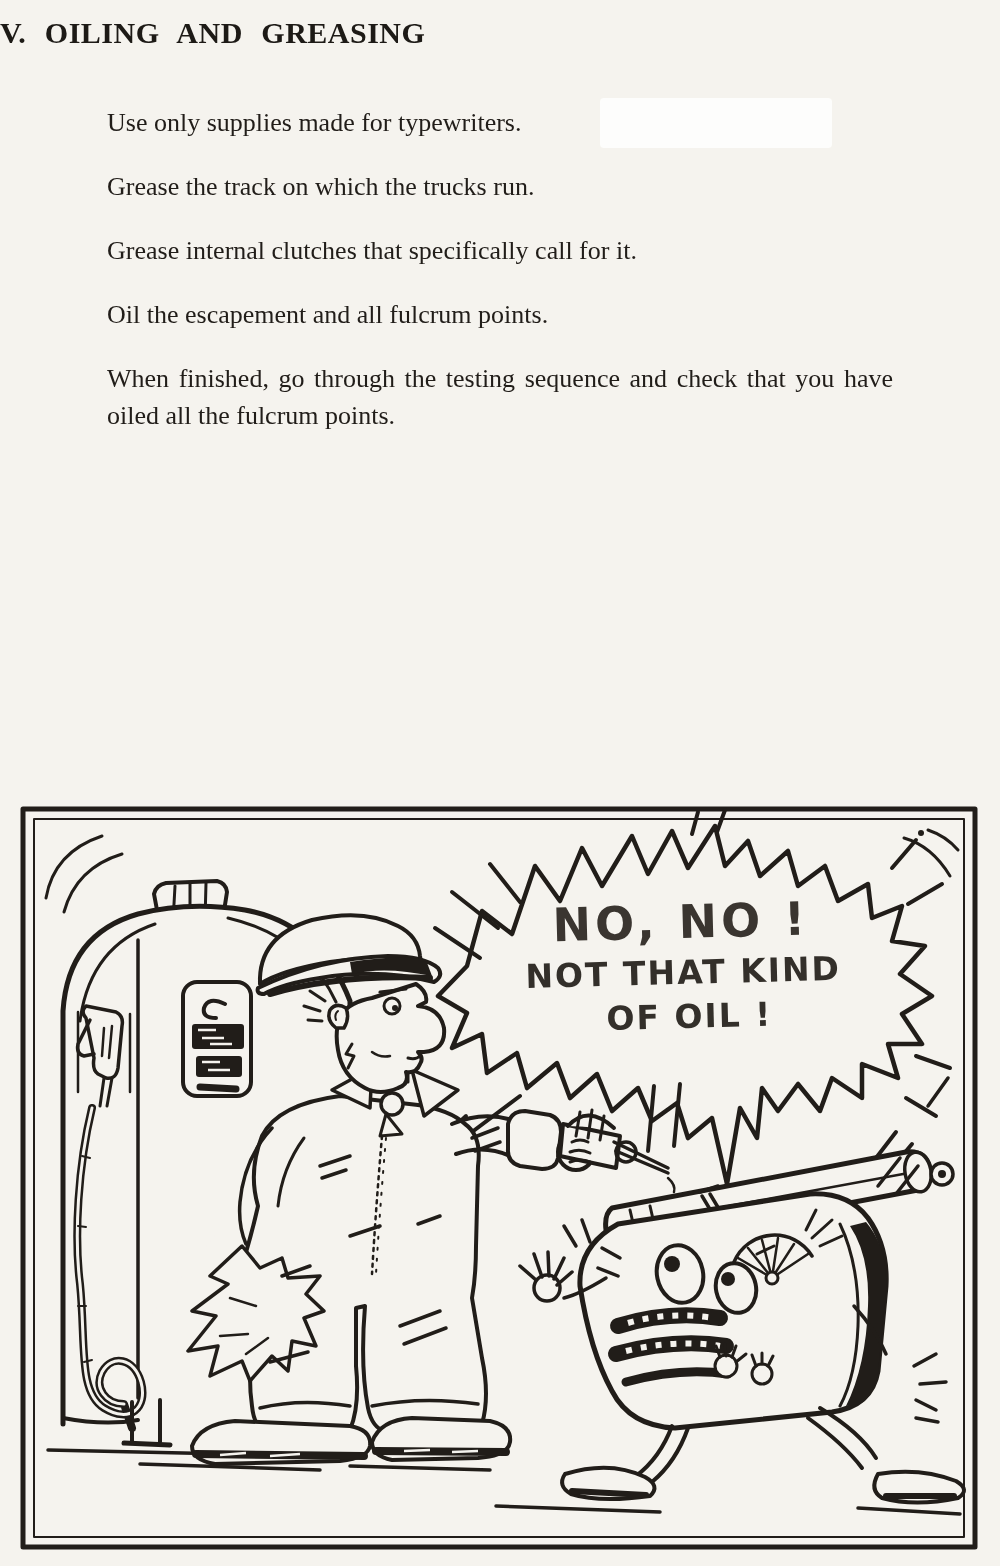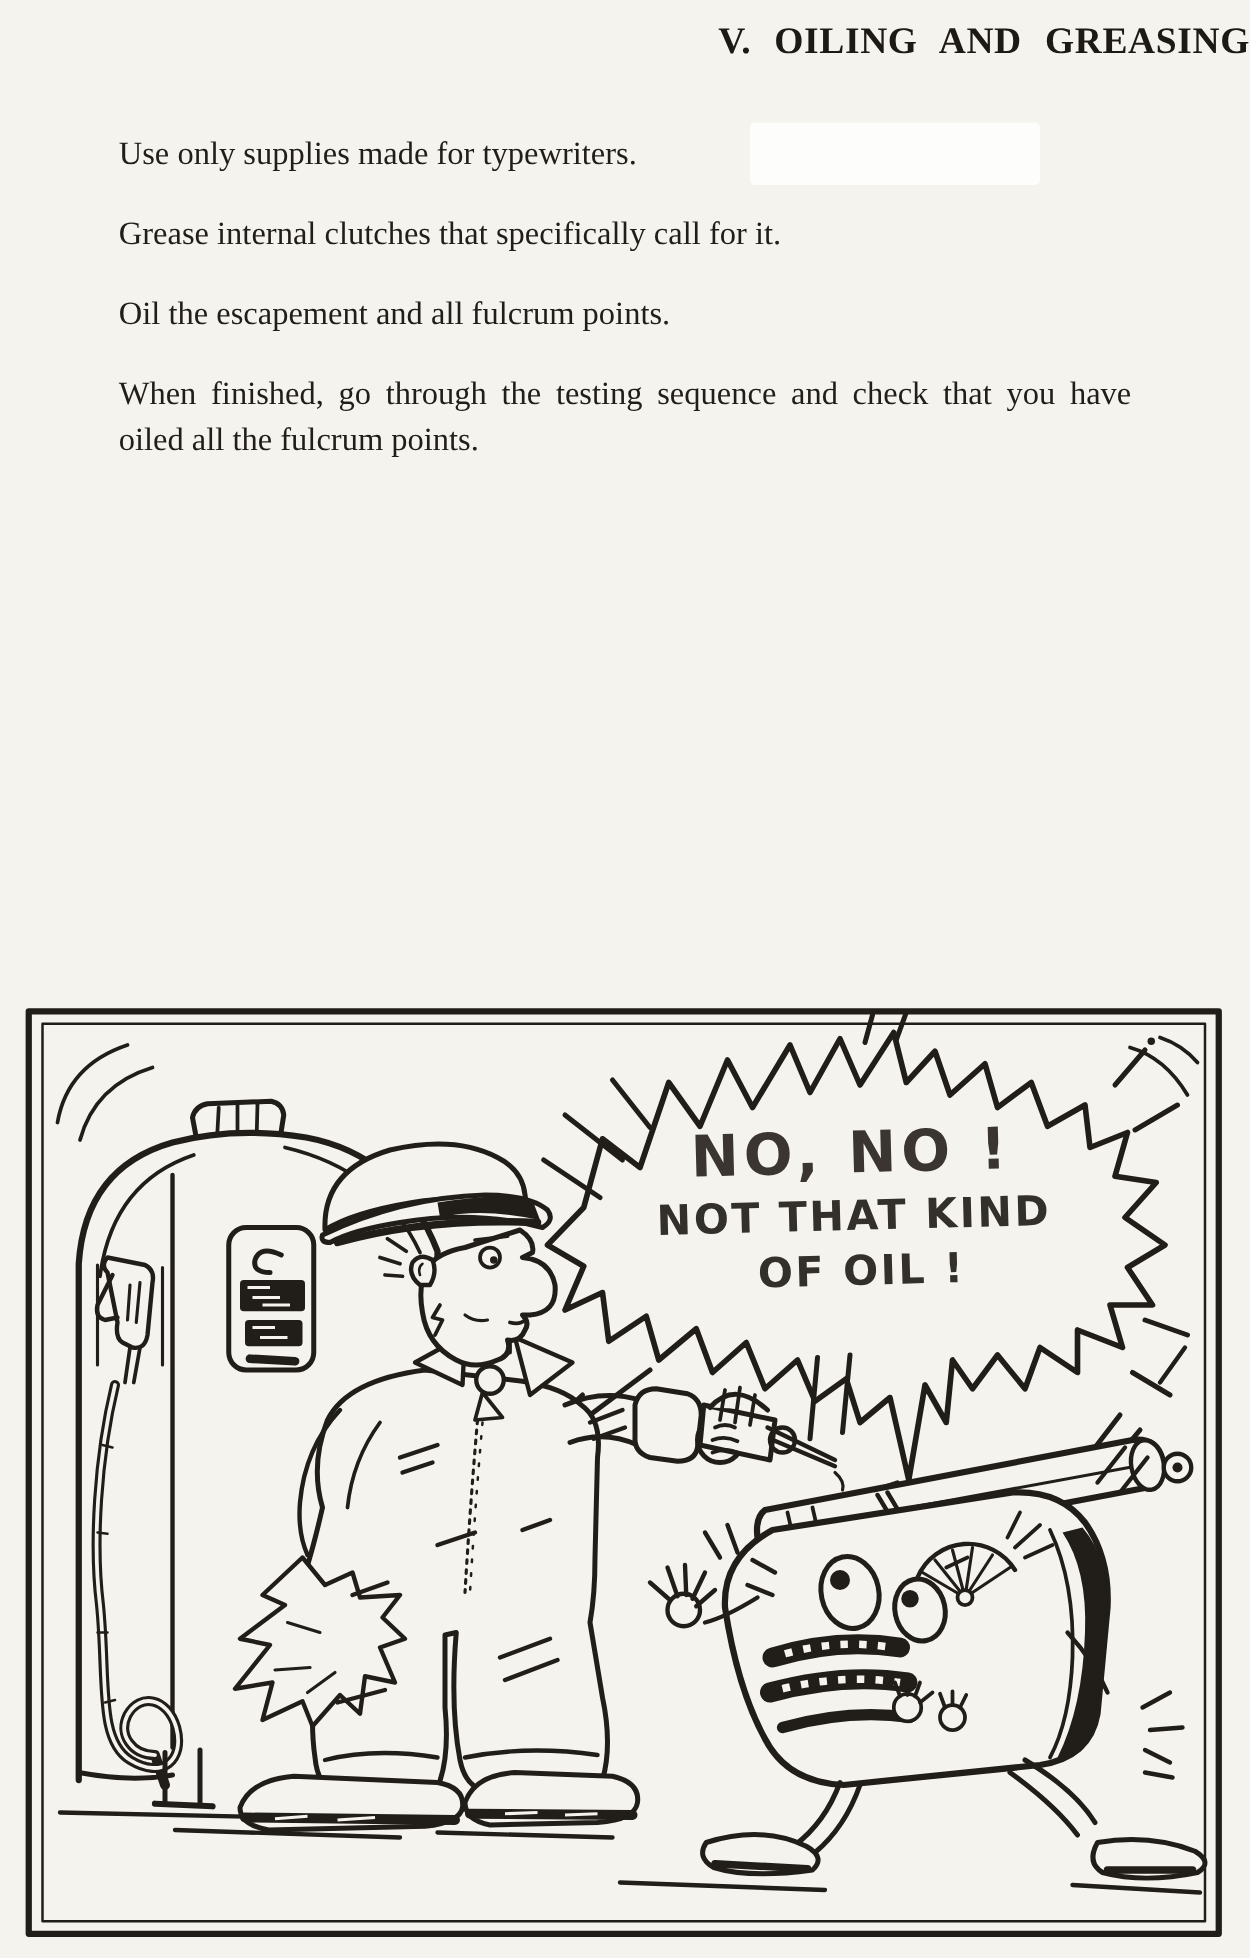--- a/index.html
+++ b/index.html
@@ -7,33 +7,33 @@
     width:1000px;height:1566px;
     background:#f5f3ee;
     font-family:"Liberation Serif", serif;
     color:#221e1a;
     position:relative;
     overflow:hidden;
   }
   .page{position:absolute;inset:0;}
   .doc-title{
     margin:16px 0 0;
-    text-align:right;
+    text-align:left;
     font-size:30px;
     font-weight:bold;
     letter-spacing:0.5px;
     word-spacing:0.35em;
     color:#1d1a16;
   }
   .text-block{
     position:absolute;
     left:95px; right:95px; top:104px;
   }
   .text-block p{
-    margin:0 0 27px;
+    margin:0 12px 27px;
     font-size:26px;
     line-height:37px;
     text-align:justify;
     color:#211d19;
   }
   .whiteout{
     position:absolute;
     left:600px; top:98px;
     width:232px; height:50px;
     background:#fdfdfc;
@@ -68,20 +68,21 @@
 <body>
 
 <div class="page">
 
   <h1 class="doc-title">V. OILING AND GREASING</h1>
 
   <div class="whiteout"></div>
 
   <div class="text-block">
     <p>Use only supplies made for typewriters.</p>
+    <p>Grease the track on which the trucks run.</p>
     <p>Grease internal clutches that specifically call for it.</p>
     <p>Oil the escapement and all fulcrum points.</p>
     <p>When finished, go through the testing sequence and check that you have oiled all the fulcrum points.</p>
   </div>
 
   <div class="cartoon-wrap">
     <svg width="958" height="744" viewBox="0 0 958 744">
 
       <g>
         <rect class="ink" x="3" y="3" width="952" height="738" stroke-width="5"></rect>

